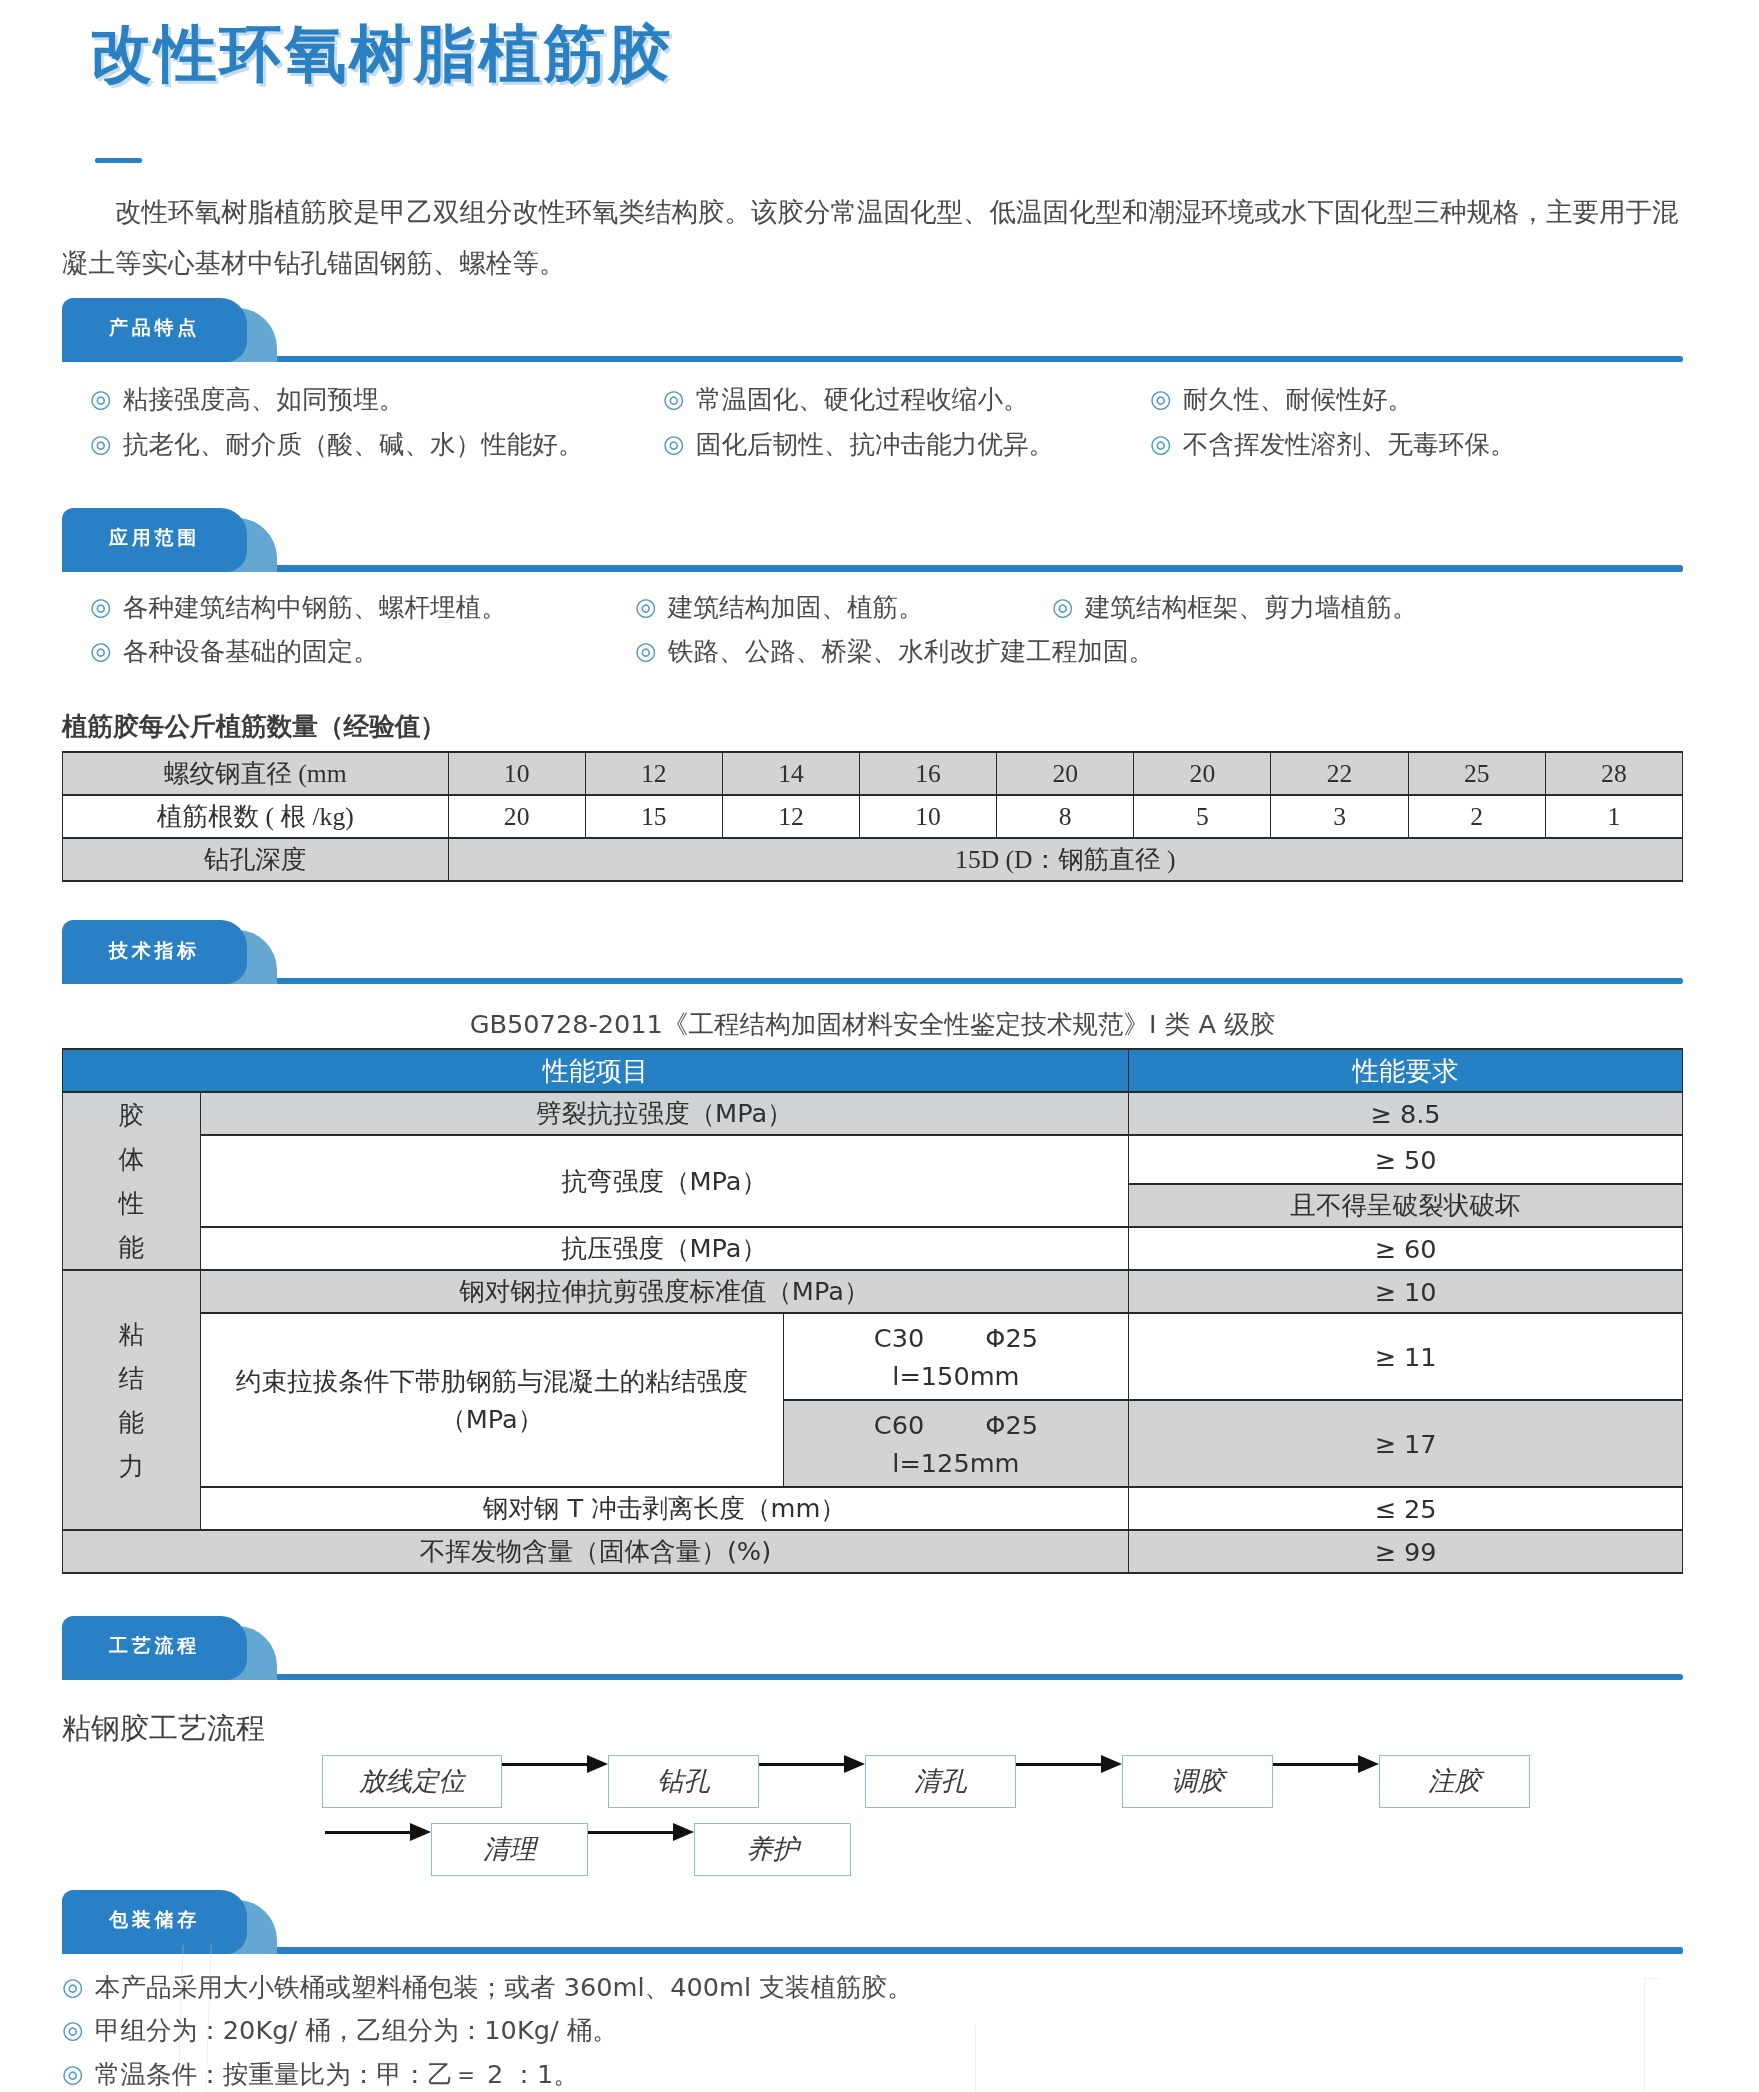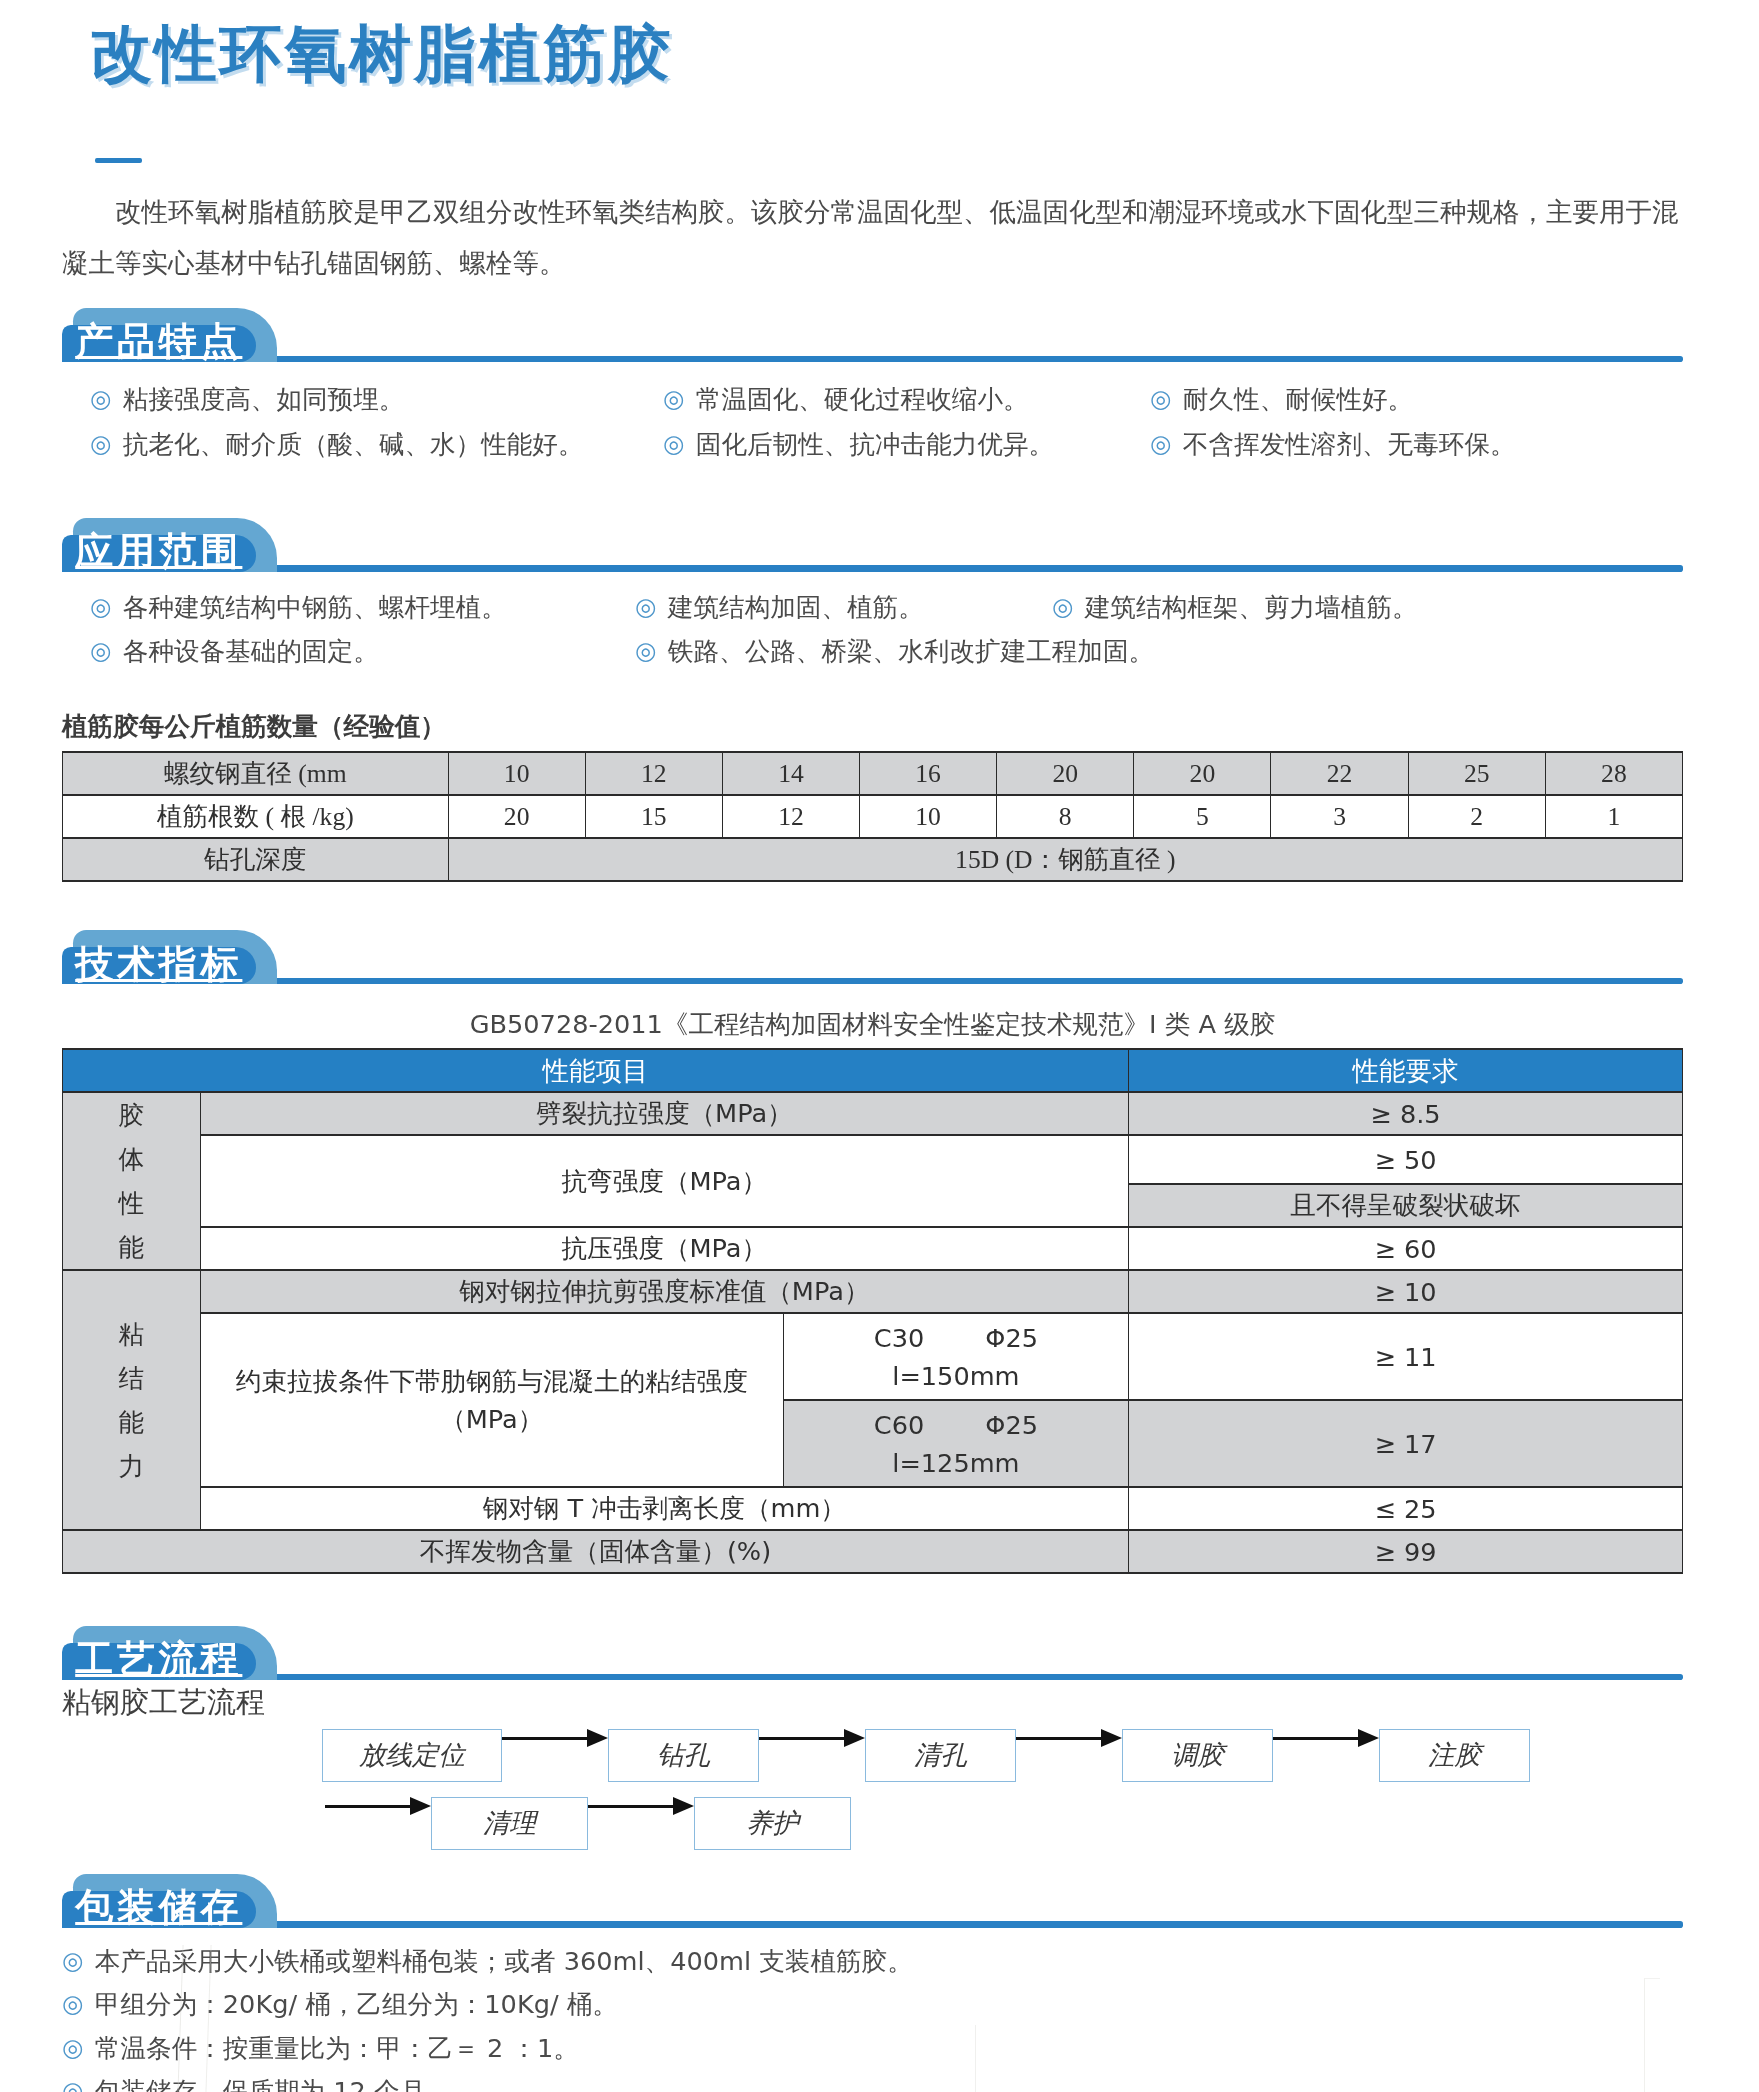--- a/index.html
+++ b/index.html
@@ -21,24 +21,24 @@
   .title-dash{width:47px;height:5.7px;background:var(--accent);margin:76px 0 0 33px;border-radius:1.9px;}
 
   
   .intro{margin:23px 0 0 0;font-size:26.5px;line-height:51px;color:#4a4a4a;text-indent:2em;}
 
   
   .sec{position:relative;height:55px;}
   .sec .rule{position:absolute;left:0;right:0;bottom:0;height:6.6px;background:var(--accent);border-radius:2.8px;}
   .sec .tab-back{position:absolute;left:11.4px;bottom:0;width:204px;height:54px;background:var(--accent-light);
     border-radius:13.2px 40px 0 0;}
-  .sec .badge{position:absolute;left:0;bottom:0;height:37px;min-width:185px;box-sizing:border-box;
-    background:var(--accent);color:#fff;font-size:38px;font-weight:bold;letter-spacing:3.8px;
+  .sec .badge{position:absolute;left:0;bottom:0;height:64px;min-width:185px;box-sizing:border-box;
+    background:var(--accent);color:#fff;font-size:19px;font-weight:bold;letter-spacing:3.8px;
     display:flex;align-items:center;justify-content:center;padding:0 13.2px 3.8px 13.2px;
-    border-radius:11.4px 26.5px 21px 0;text-decoration:underline;}
+    border-radius:11.4px 26.5px 21px 0;}
 
   
   .bullets{display:grid;margin-left:28px;row-gap:12.3px;}
   .bullets.features{margin-top:21px;grid-template-columns:573px 487px 1fr;}
   .bullets.apps{margin-top:19px;grid-template-columns:545px 417px 1fr;}
   .bullet-item{display:flex;align-items:flex-start;white-space:nowrap;font-size:25.6px;line-height:32px;color:#4a4a4a;}
   .bullet-icon{color:#4f97cb;margin-right:11.4px;font-size:24.6px;line-height:32px;}
 
   
   .tbl-caption{margin-top:42px;font-size:25.6px;font-weight:bold;color:#3c3c3c;}
@@ -55,21 +55,21 @@
   .tech-table .blue{background:#2580c4;color:#ffffff;font-size:26.5px;}
   .tech-table td.tall{height:87px;}
   .tech-table td.cat{padding:0 47px;line-height:44px;}
   .bond-name span{display:block;line-height:38px;}
   .spec-line{display:flex;justify-content:center;gap:61px;line-height:38px;}
   .spec-embed{display:block;line-height:38px;}
 
   .tech-caption{margin-top:23px;text-align:center;font-size:25.6px;color:#474747;}
 
   
-  .flow-subtitle{margin-top:3px;font-size:29px;color:#3f3f3f;}
+  .flow-subtitle{margin-top:29px;font-size:29px;color:#3f3f3f;}
   .flow-row{display:flex;align-items:flex-start;font-style:italic;}
   .flow-row.r1{margin:5.7px 0 0 260px;}
   .flow-row.r2{margin:15px 0 0 263px;}
   .flow-box{display:flex;align-items:center;justify-content:center;height:53px;box-sizing:border-box;
     border:1.9px solid #8abade;background:#fff;font-size:26.5px;color:#3a3a3a;padding:0 19px;min-width:151px;}
   .flow-box.wide{min-width:180px;}
   .flow-box.r2box{min-width:157px;}
   .flow-arrow{position:relative;width:106px;height:19px;flex:0 0 106px;}
   .flow-arrow::before{content:"";position:absolute;left:0;right:17px;top:8px;height:2.8px;background:#111;}
   .flow-arrow::after{content:"";position:absolute;right:0;top:0;width:0;height:0;

